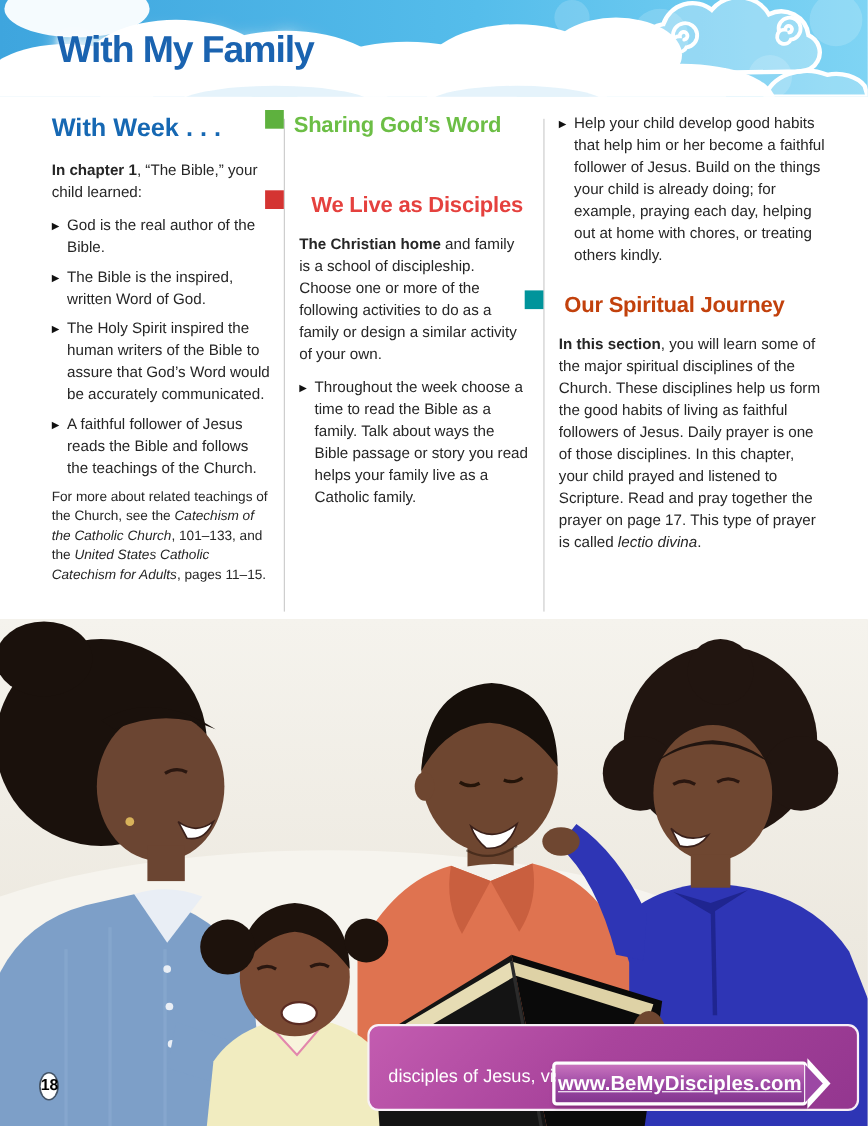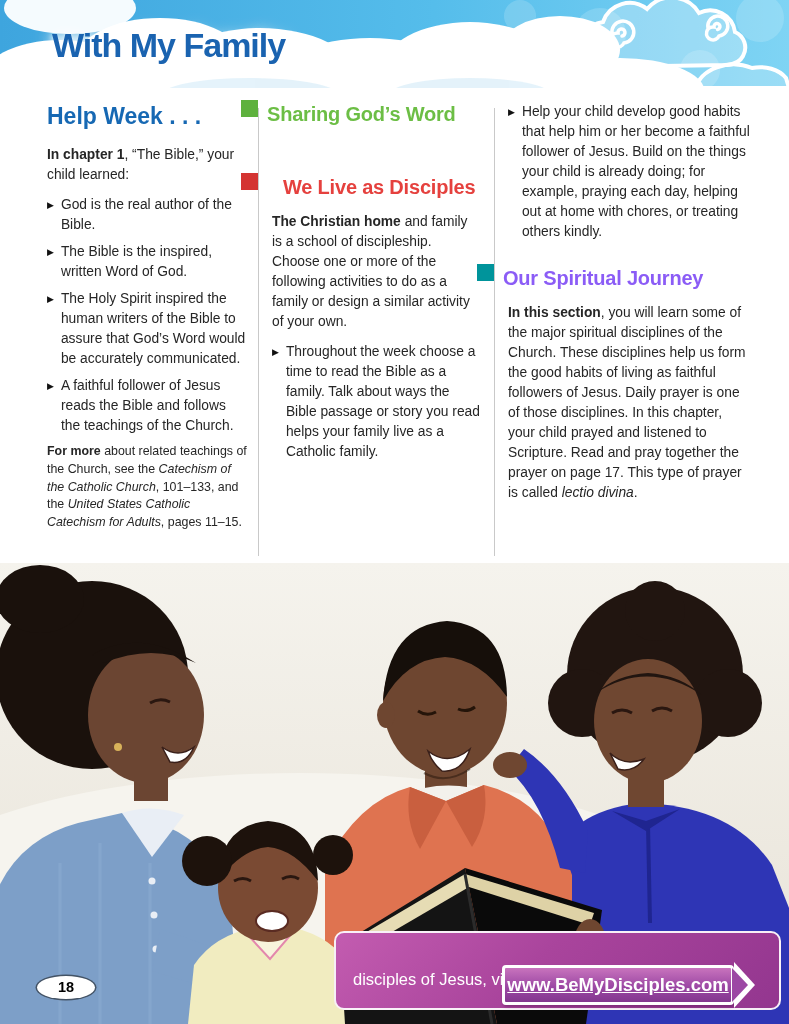--- a/index.html
+++ b/index.html
@@ -24,21 +24,21 @@
   .vrule{position:absolute;top:108px;height:448px;width:1px;background:#c9c9c9;}
   .vrule.r1{left:258px;}
   .vrule.r2{left:494px;}
   .week-heading{margin:0 0 12px;font-size:23px;font-weight:bold;color:#1668b3;}
   .section{margin:0;}
   .section-head{display:flex;align-items:flex-start;gap:9px;margin:0 0 10px -31px;}
   .section-head .sq{width:17px;height:17px;flex:none;}
   .section-head h2{margin:0;font-size:20px;font-weight:bold;letter-spacing:-0.2px;}
   .sec-green h2{color:#6cbe45;} .sec-green .sq{background:#5eb13e;}
   .sec-red h2{color:#e5413e;margin-left:16px;} .sec-red .sq{background:#d43432;}
-  .sec-teal h2{color:#8b5cf6;} .sec-teal .sq{background:#00949b;}
+  .sec-teal h2{color:#c2410c;margin-left:10px;} .sec-teal .sq{background:#00949b;}
   .body-p{margin:0 0 10px;}
   .bullets{margin:2px 0 0;}
   .bullet-item{display:flex;gap:7px;margin:0 0 7px;}
   .bullet-marker{flex:none;font-size:9px;line-height:20px;color:#111;}
   .bullet-text{flex:1;}
   .footnote{margin-top:4px;font-size:12.4px;line-height:1.42;}
   .mt2{margin-top:44px;}
   .mt3{margin-top:22px;}
   
   .photo{position:absolute;left:0;top:563px;width:789px;height:461px;overflow:hidden;background:#efece4;}
@@ -62,21 +62,21 @@
     content:'';position:absolute;right:-24px;top:50%;transform:translateY(-50%);
     border-left:21px solid #ffffff;border-top:23px solid transparent;border-bottom:23px solid transparent;
   }
   .url-box::after{
     content:'';position:absolute;right:-17px;top:50%;transform:translateY(-50%);
     border-left:16px solid #9c48a4;border-top:17px solid transparent;border-bottom:17px solid transparent;
   }
   .url-text{color:#ffffff;text-decoration:underline;}
   
   .page-num{
-    position:absolute;left:37px;top:976px;width:58px;height:23px;
+    position:absolute;left:37px;top:976px;width:15px;height:23px;
     background:#ffffff;border-radius:50%;box-shadow:0 0 0 1.5px rgba(20,20,20,0.55);
     text-align:center;line-height:23px;font-size:14.5px;font-weight:bold;color:#000;
   }
 </style>
 </head>
 <body>
 
 <div class="page">
 
   <div class="header">
@@ -124,41 +124,41 @@
         <path d="M696,88 a38,28 0 0 1 56,-20 a30,22 0 0 1 34,10 l3,10 z"></path>
       </g>
     </svg>
     <h1 class="page-title">With My Family</h1>
   </div>
 
   <div class="vrule r1"></div>
   <div class="vrule r2"></div>
 
   <div class="col" id="col1">
-    <h2 class="week-heading">Help Week . . .</h2>
+    <h2 class="week-heading">With Week . . .</h2>
     <p class="body-p"><span style="font-weight: 700;">In chapter 1</span><span>, “The Bible,” your child learned:</span></p>
     <div class="bullets">
         <div class="bullet-item">
           <span class="bullet-marker">▶</span>
           <span class="bullet-text">God is the real author of the Bible.</span>
         </div>
         <div class="bullet-item">
           <span class="bullet-marker">▶</span>
           <span class="bullet-text">The Bible is the inspired, written Word of God.</span>
         </div>
         <div class="bullet-item">
           <span class="bullet-marker">▶</span>
           <span class="bullet-text">The Holy Spirit inspired the human writers of the Bible to assure that God’s Word would be accurately communicated.</span>
         </div>
         <div class="bullet-item">
           <span class="bullet-marker">▶</span>
           <span class="bullet-text">A faithful follower of Jesus reads the Bible and follows the teachings of the Church.</span>
         </div>
       </div>
-    <p class="footnote"><span style="font-weight: 700;">For more</span><span> about related teachings of the Church, see the </span><span style="font-style: italic;">Catechism of the Catholic Church</span><span>, 101–133, and the </span><span style="font-style: italic;">United States Catholic Catechism for Adults</span><span>, pages 11–15.</span></p>
+    <p class="footnote"><span style="font-weight: 400;">For more</span><span> about related teachings of the Church, see the </span><span style="font-style: italic;">Catechism of the Catholic Church</span><span>, 101–133, and the </span><span style="font-style: italic;">United States Catholic Catechism for Adults</span><span>, pages 11–15.</span></p>
   </div>
 
   <div class="col" id="col2">
     <div class="section sec-green">
       <div class="section-head">
         <span class="sq"></span>
         <h2>Sharing God’s Word</h2>
       </div>
     </div>
     <div class="section sec-red mt2">

